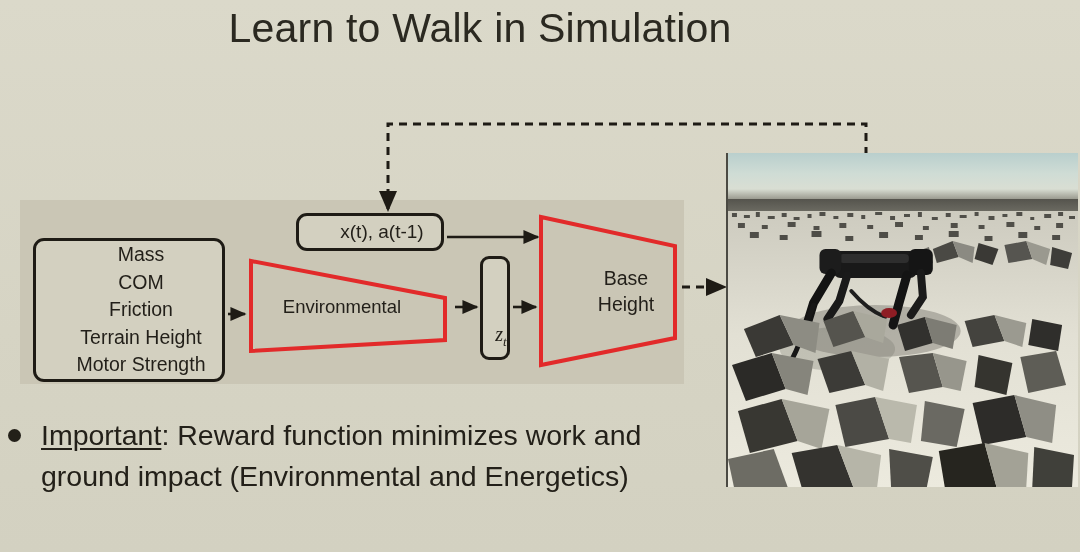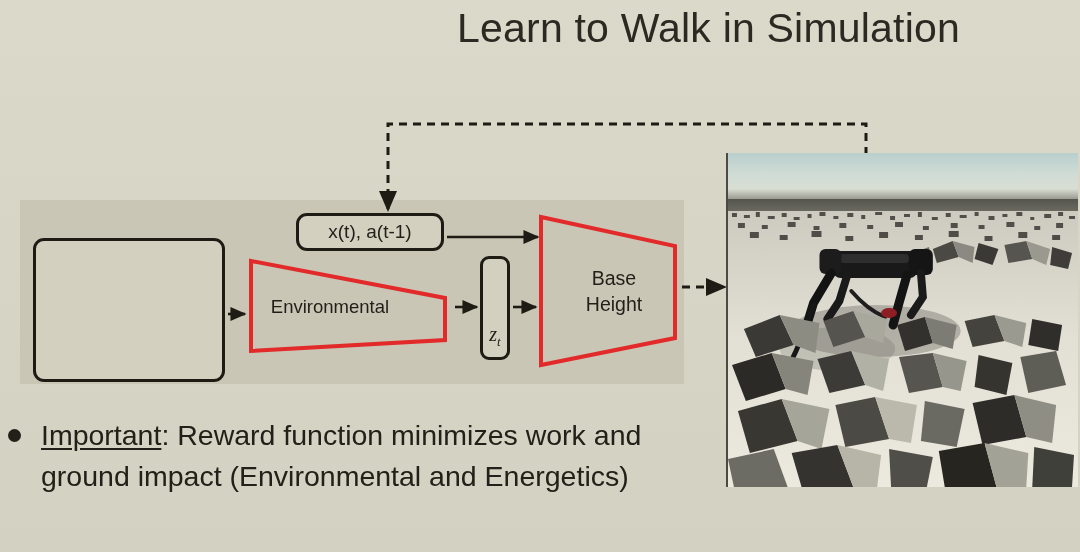--- a/index.html
+++ b/index.html
@@ -15,21 +15,21 @@
   }
   #slide {
     position: absolute; inset: 0;
     background: linear-gradient(180deg,#dbd9ca 0%, #d6d4c4 60%, #d3d1c1 100%);
   }
 
   
   #title {
     position: absolute;
     top: 0px; left: 0; width: 960px;
-    text-align: right;
+    text-align: center;
     font-size: 41px;
     line-height: 56px;
     letter-spacing: .2px;
     color: #2b2921;
     font-weight: 400;
     white-space: nowrap;
   }
 
   
   #diagram-panel {
@@ -39,20 +39,21 @@
     background: #cac6b5;
   }
 
   .node-label {
     position: absolute;
     display: flex; flex-direction: column;
     align-items: center; justify-content: center;
     text-align: right;
     color: #221f19;
     pointer-events: none;
+    padding-left: 12px;
   }
 
   
   #params-box {
     position: absolute;
     left: 33px; top: 238px;
     width: 192px; height: 144px;
     border: 3px solid #1e1b15;
     border-radius: 11px;
     background: #d3d0c0;
@@ -202,20 +203,27 @@
     <line x1="513" y1="307" x2="536" y2="307" stroke="#1e1b15" stroke-width="2.6" marker-end="url(#ah)"></line>
 
     <line x1="447" y1="237" x2="538" y2="237" stroke="#1e1b15" stroke-width="2.6" marker-end="url(#ah)"></line>
 
     <line x1="682" y1="287" x2="724" y2="287" stroke="#1e1b15" stroke-width="3" stroke-dasharray="8 6" marker-end="url(#ah2)"></line>
 
     <polyline points="866,155 866,124 388,124 388,209" fill="none" stroke="#1e1b15" stroke-width="3" stroke-dasharray="8 6" marker-end="url(#ah2)"></polyline>
   </svg>
 
   <div id="params-box"></div>
+  <div id="params-list" class="node-label">
+    <span>Mass</span>
+    <span>COM</span>
+    <span>Friction</span>
+    <span>Terrain Height</span>
+    <span>Motor Strength</span>
+  </div>
 
   <div id="obs-box"></div>
   <div id="obs-label" class="node-label">x(t), a(t-1)</div>
 
   <svg id="encoder-shape" viewBox="0 0 200 96" preserveAspectRatio="none">
     <polygon points="3,3 197,40 197,82 3,93" fill="none" stroke="#e22a2a" stroke-width="4"></polygon>
   </svg>
   <div id="encoder-label" class="node-label">
     <span>Environmental</span>
   </div>

